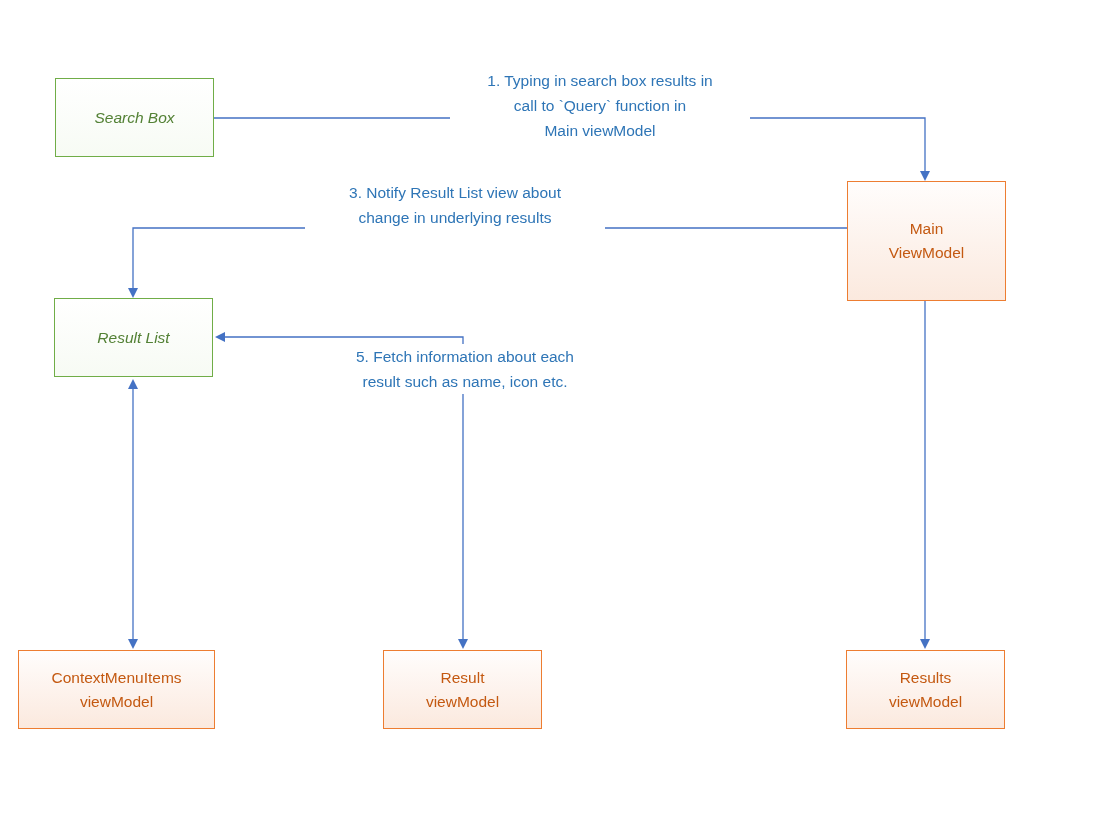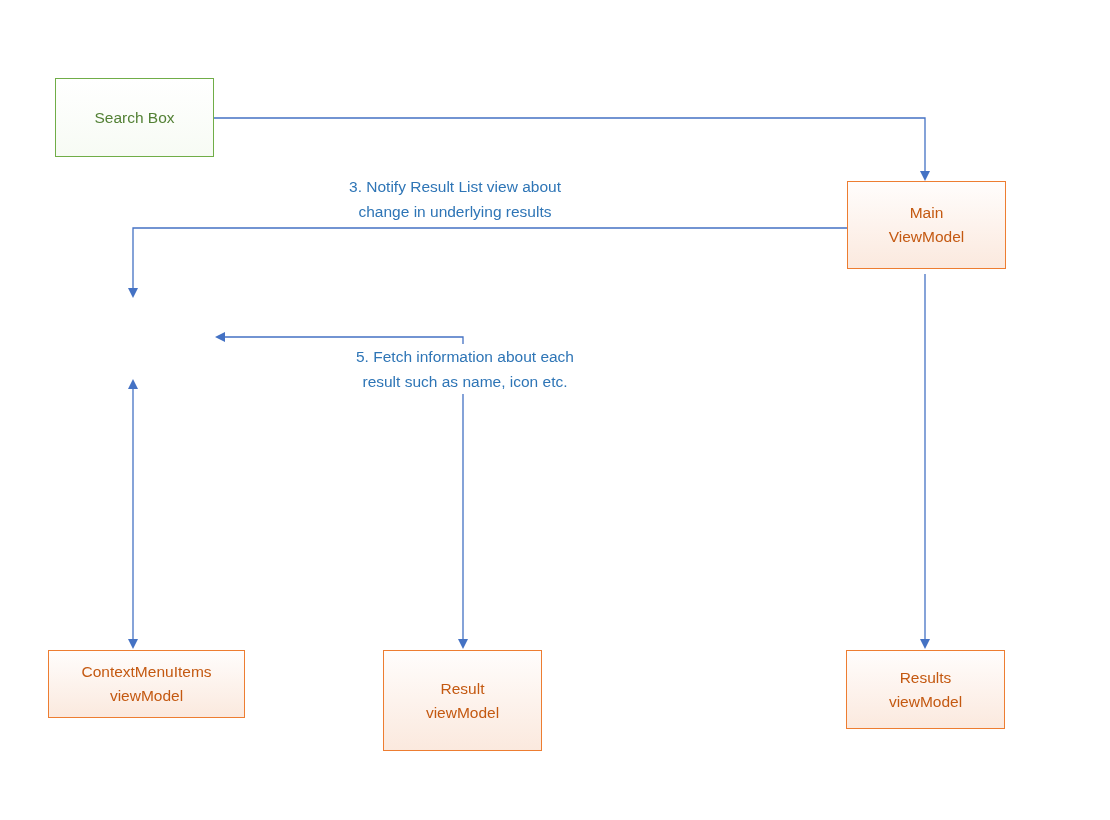--- a/index.html
+++ b/index.html
@@ -24,49 +24,50 @@
     justify-content: center;
     text-align: center;
     font-size: 15.5px;
     line-height: 24px;
     white-space: pre-line;
   }
   .node-green {
     border: 1px solid #70AD47;
     color: #538135;
     background: linear-gradient(180deg, #ffffff 0%, #f7fbf4 100%);
+    font-style: italic;
   }
   .node-orange {
     border: 1px solid #ED7D31;
     color: #C45911;
     background: linear-gradient(180deg, #fffdfc 0%, #fbe9de 100%);
   }
   .annotation {
     position: absolute;
     color: #2E75B6;
     background: #ffffff;
     font-size: 15.5px;
     line-height: 25px;
     text-align: center;
     white-space: pre-line;
   }
   .conn { stroke: #4472C4; stroke-width: 1.3; fill: none; }
   .arrowhead { fill: #4472C4; stroke: none; }
 
   
   #node-search-box            { left: 55px;  top: 78px;  width: 159px; height: 79px; }
-  #node-main-viewmodel        { left: 847px; top: 181px; width: 159px; height: 88px; }
+  #node-main-viewmodel        { left: 847px; top: 181px; width: 159px; height: 120px; }
   #node-result-list           { left: 54px;  top: 298px; width: 159px; height: 79px; }
-  #node-contextmenuitems-vm   { left: 48px;  top: 650px; width: 197px; height: 68px; }
-  #node-result-vm             { left: 383px; top: 650px; width: 159px; height: 101px; }
+  #node-contextmenuitems-vm   { left: 18px;  top: 650px; width: 197px; height: 79px; }
+  #node-result-vm             { left: 383px; top: 650px; width: 159px; height: 79px; }
   #node-results-vm            { left: 846px; top: 650px; width: 159px; height: 79px; }
 
   
   #annotation-step1 { left: 450px; top: 68px;  width: 300px; }
-  #annotation-step3 { left: 305px; top: 174px; width: 300px; text-align: center; }
+  #annotation-step3 { left: 305px; top: 180px; width: 300px; text-align: center; }
   #annotation-step4 { left: 315px; top: 344px; width: 300px; }
   #annotation-step5 { left: 23px;  top: 489px; width: 220px; }
   #annotation-step2 { left: 763px; top: 438px; width: 324px; }
 </style>
 </head>
 <body>
 
 <div id="canvas">
 
   <svg id="connector-layer" viewBox="0 0 1110 820" xmlns="http://www.w3.org/2000/svg">
@@ -87,30 +88,34 @@
 
     <line class="conn" x1="925" y1="274" x2="925" y2="641"></line>
     <polygon class="arrowhead" points="925,649 920,639 930,639"></polygon>
   </svg>
 
   <div id="node-search-box" class="node node-green">Search Box</div>
 
   <div id="node-main-viewmodel" class="node node-orange">Main
 ViewModel</div>
 
+  <div id="node-result-list" class="node node-green">Result List</div>
 
   <div id="node-contextmenuitems-vm" class="node node-orange">ContextMenuItems
 viewModel</div>
 
   <div id="node-result-vm" class="node node-orange">Result
 viewModel</div>
 
   <div id="node-results-vm" class="node node-orange">Results
 viewModel</div>
 
+  <div id="annotation-step1" class="annotation">1. Typing in search box results in
+call to `Query` function in
+Main viewModel</div>
 
   <div id="annotation-step3" class="annotation">3. Notify Result List view about
 change in underlying results</div>
 
   <div id="annotation-step4" class="annotation">5. Fetch information about each
 result such as name, icon etc.</div>
 
 
 
 </div>

